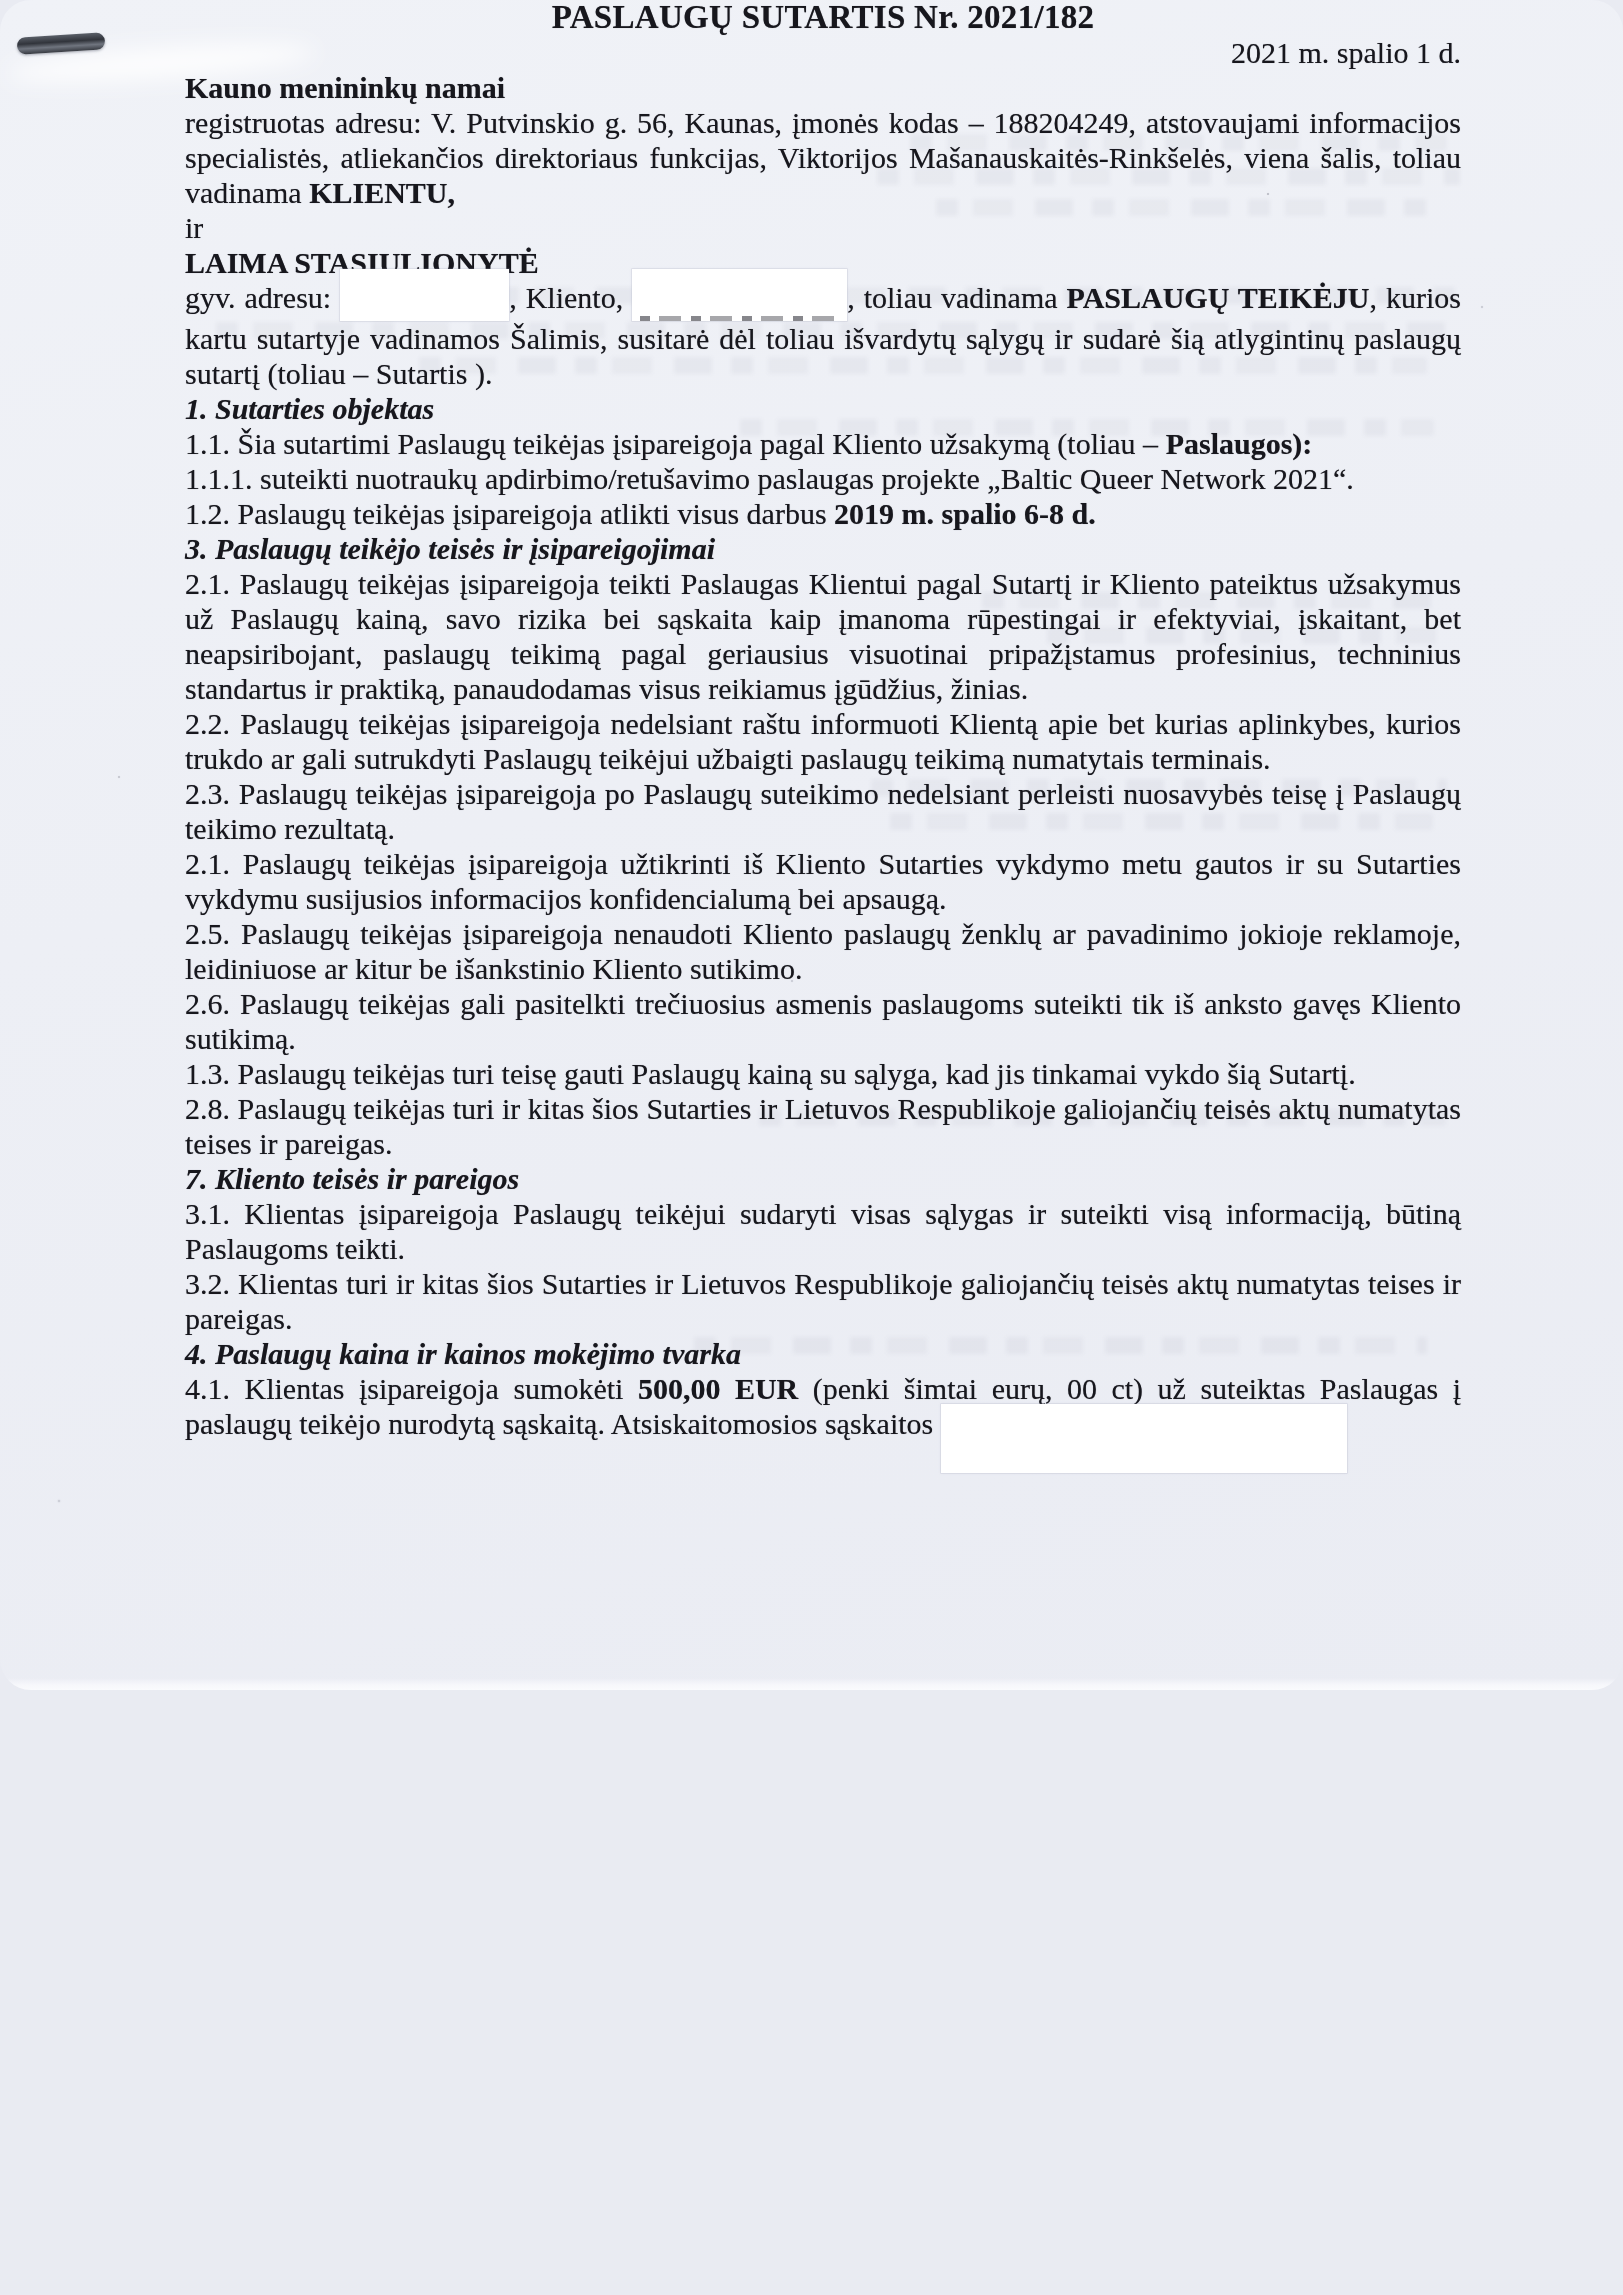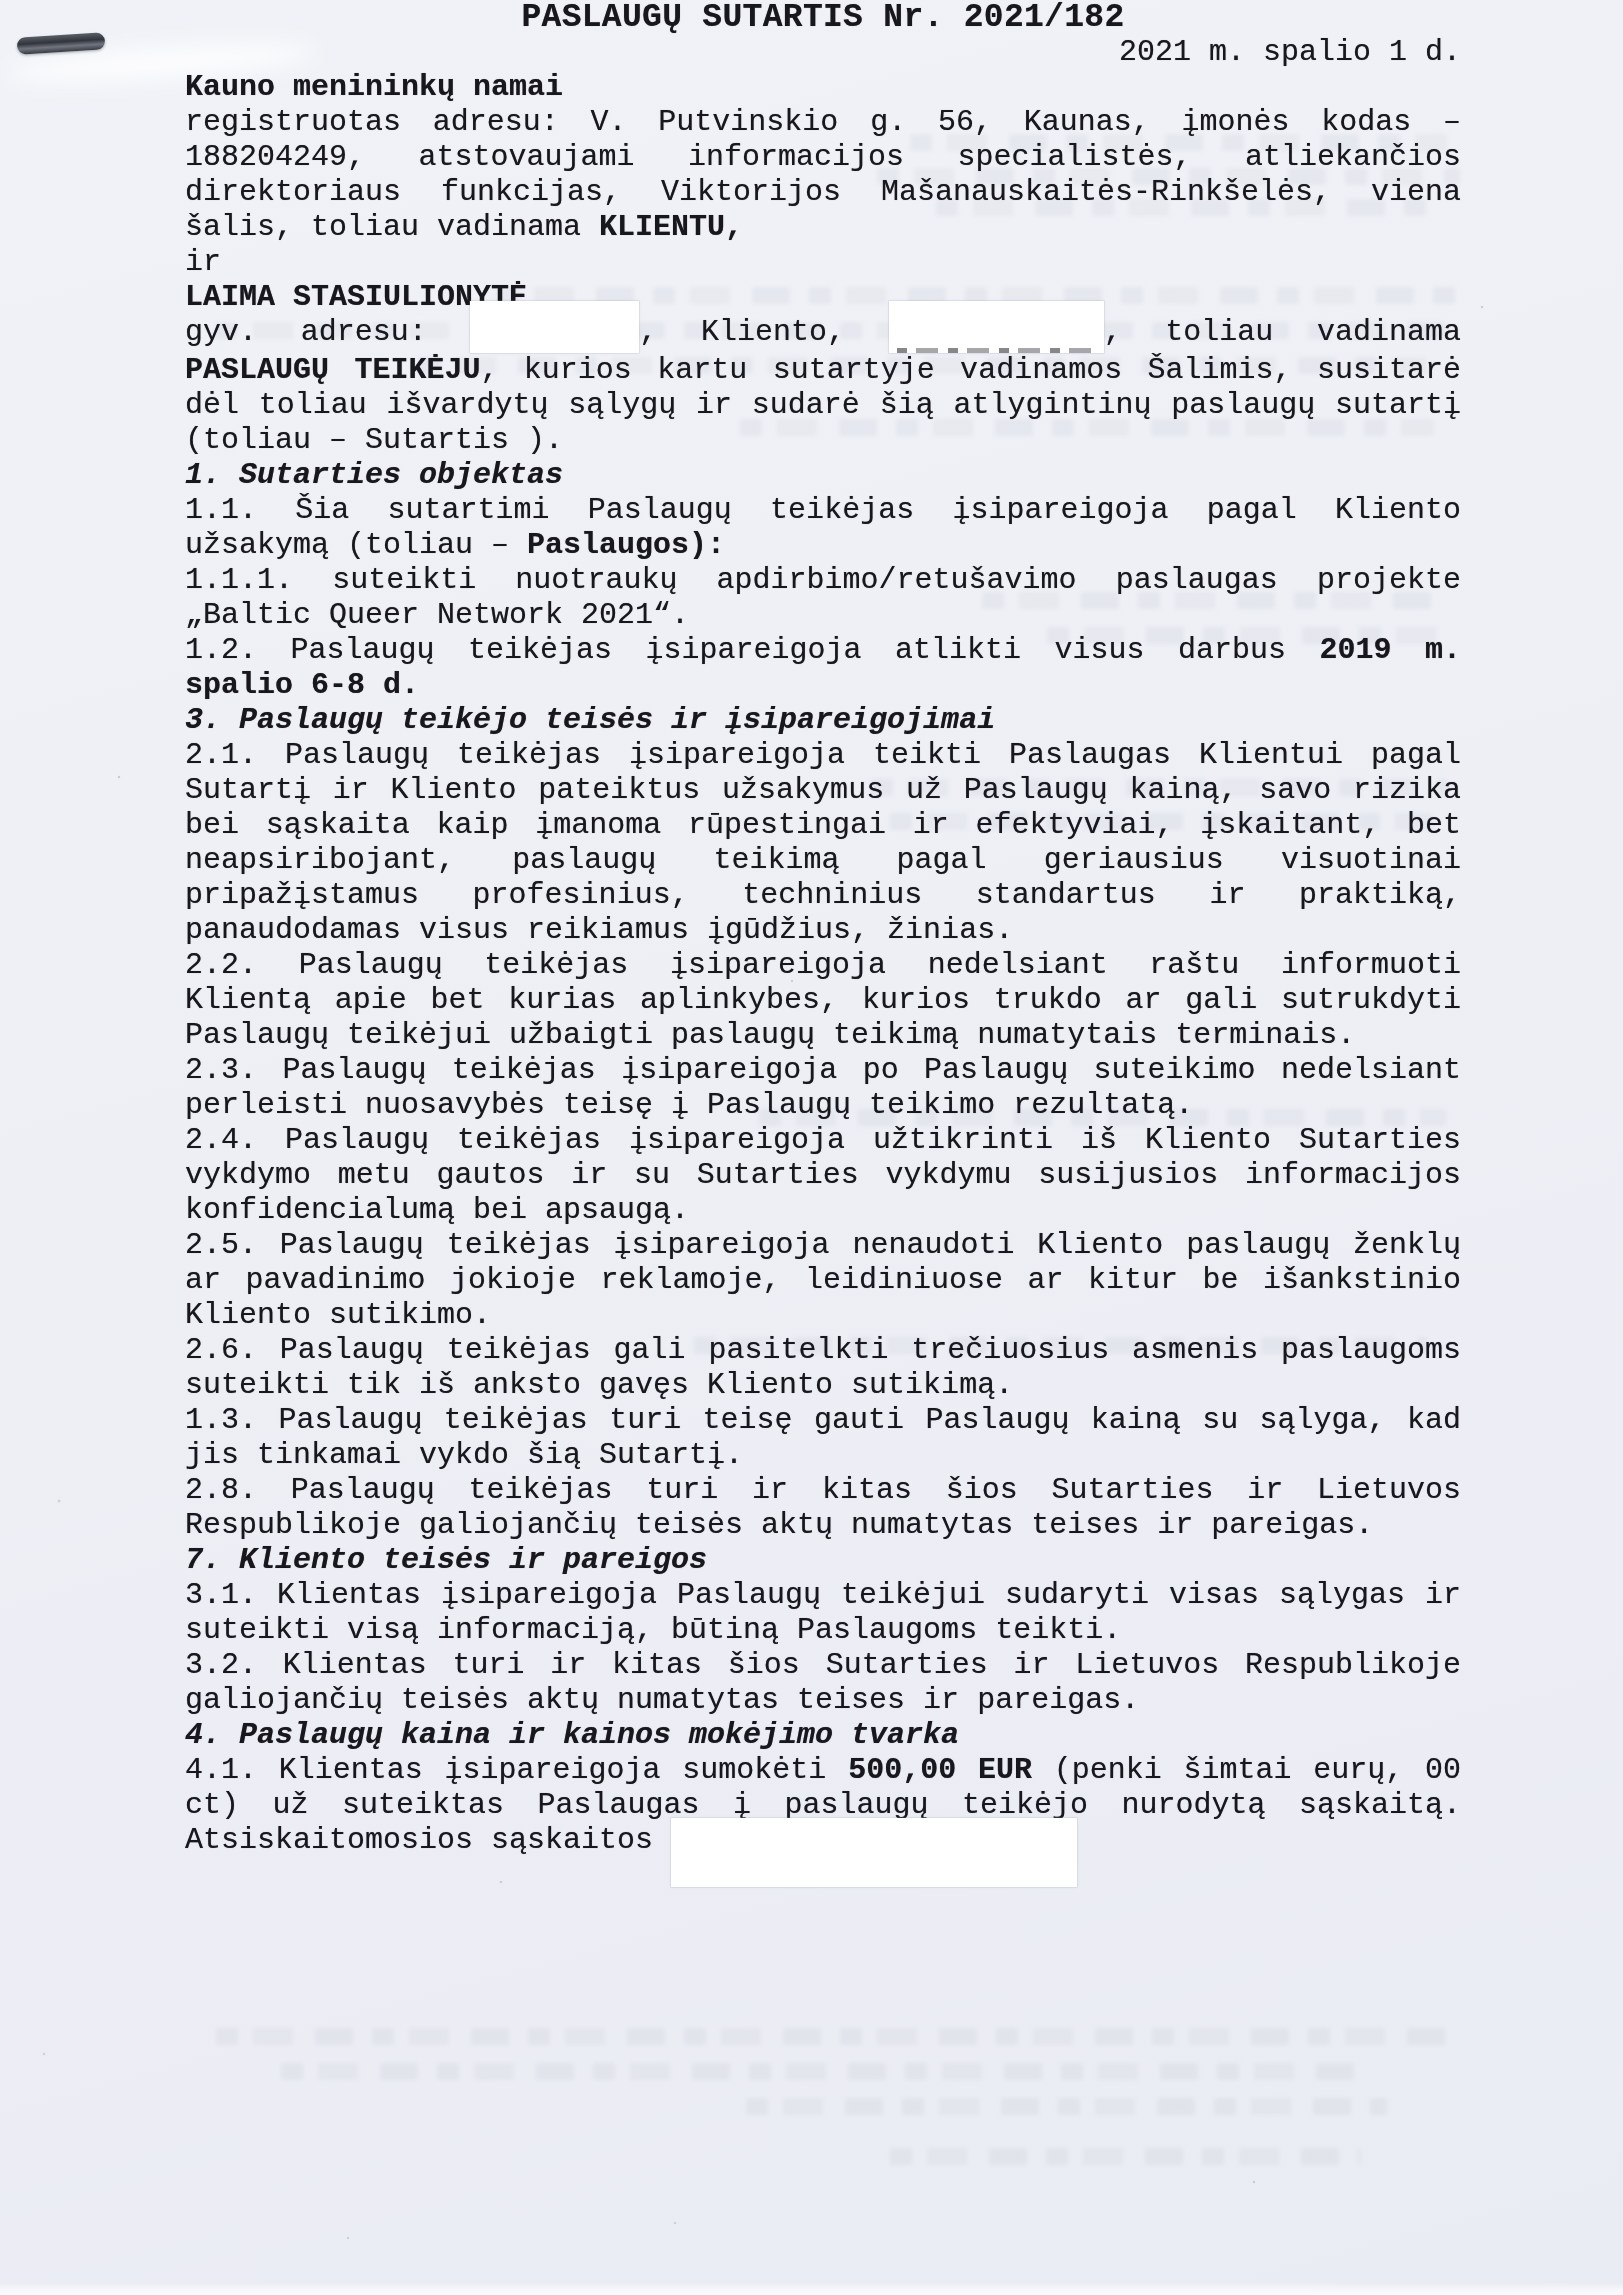--- a/index.html
+++ b/index.html
@@ -1,22 +1,23 @@
 <!DOCTYPE html>
 <html style="font-size:10.5px"><head>
 <meta charset="utf-8">
 <style>
   html, body { margin:0; padding:0; }
   body { width:1623px; height:2295px; background:#e9ebf2; }
 
   .page {
-    position:relative; width:1623px; height:2295px; overflow:hidden;
+    position:relative; width:1623px; height:1690px; overflow:hidden;
     background: linear-gradient(165deg, #f0f2f7 0%, #edeff5 45%, #eaecf3 100%);
-    font-family: Liberation Mono, monospace;
+    font-family: Liberation Serif, serif;
     color:#17171d;
+    border-radius:31px;
   }
 
   .content {
     position:absolute; left:185px; top:0; width:1276px;
     font-size:30px; line-height:35px;
     text-shadow: 0 0 0.7px rgba(23,23,32,0.55);
   }
   .content p { margin:0; }
 
   .title   { margin-top:144px; font-size:33px; font-weight:bold; text-align:center; letter-spacing:0.3px; }
@@ -129,21 +130,21 @@
 
     <div>
         <p class="sec-heading">1. Sutarties objektas</p>
         <p class="clause"><span>1.1. Šia sutartimi Paslaugų teikėjas įsipareigoja pagal Kliento užsakymą (toliau – </span><b>Paslaugos):</b></p>
         <p class="clause"><span>1.1.1. suteikti nuotraukų apdirbimo/retušavimo paslaugas projekte „Baltic Queer Network 2021“.</span></p>
         <p class="clause"><span>1.2. Paslaugų teikėjas įsipareigoja atlikti visus darbus </span><b>2019 m. spalio 6-8 d.</b></p>
         <p class="sec-heading">3. Paslaugų teikėjo teisės ir įsipareigojimai</p>
         <p class="clause"><span>2.1. Paslaugų teikėjas įsipareigoja teikti Paslaugas Klientui pagal Sutartį ir Kliento pateiktus užsakymus už Paslaugų kainą, savo rizika bei sąskaita kaip įmanoma rūpestingai ir efektyviai, įskaitant, bet neapsiribojant, paslaugų teikimą pagal geriausius visuotinai pripažįstamus profesinius, techninius standartus ir praktiką, panaudodamas visus reikiamus įgūdžius, žinias.</span></p>
         <p class="clause"><span>2.2. Paslaugų teikėjas įsipareigoja nedelsiant raštu informuoti Klientą apie bet kurias aplinkybes, kurios trukdo ar gali sutrukdyti Paslaugų teikėjui užbaigti paslaugų teikimą numatytais terminais.</span></p>
         <p class="clause"><span>2.3. Paslaugų teikėjas įsipareigoja po Paslaugų suteikimo nedelsiant perleisti nuosavybės teisę į Paslaugų teikimo rezultatą.</span></p>
-        <p class="clause"><span>2.4. Paslaugų teikėjas įsipareigoja užtikrinti iš Kliento Sutarties vykdymo metu gautos ir su Sutarties vykdymu susijusios informacijos konfidencialumą bei apsaugą.</span></p>
+        <p class="clause"><span>2.1. Paslaugų teikėjas įsipareigoja užtikrinti iš Kliento Sutarties vykdymo metu gautos ir su Sutarties vykdymu susijusios informacijos konfidencialumą bei apsaugą.</span></p>
         <p class="clause"><span>2.5. Paslaugų teikėjas įsipareigoja nenaudoti Kliento paslaugų ženklų ar pavadinimo jokioje reklamoje, leidiniuose ar kitur be išankstinio Kliento sutikimo.</span></p>
         <p class="clause"><span>2.6. Paslaugų teikėjas gali pasitelkti trečiuosius asmenis paslaugoms suteikti tik iš anksto gavęs Kliento sutikimą.</span></p>
         <p class="clause"><span>1.3. Paslaugų teikėjas turi teisę gauti Paslaugų kainą su sąlyga, kad jis tinkamai vykdo šią Sutartį.</span></p>
         <p class="clause"><span>2.8. Paslaugų teikėjas turi ir kitas šios Sutarties ir Lietuvos Respublikoje galiojančių teisės aktų numatytas teises ir pareigas.</span></p>
         <p class="sec-heading">7. Kliento teisės ir pareigos</p>
         <p class="clause"><span>3.1. Klientas įsipareigoja Paslaugų teikėjui sudaryti visas sąlygas ir suteikti visą informaciją, būtiną Paslaugoms teikti.</span></p>
         <p class="clause"><span>3.2. Klientas turi ir kitas šios Sutarties ir Lietuvos Respublikoje galiojančių teisės aktų numatytas teises ir pareigas.</span></p>
         <p class="sec-heading">4. Paslaugų kaina ir kainos mokėjimo tvarka</p>
         <p class="clause pre-gap"><span>4.1. Klientas įsipareigoja sumokėti </span><b>500,00 EUR</b><span> (penki šimtai eurų, 00 ct) už suteiktas Paslaugas į paslaugų teikėjo nurodytą sąskaitą. Atsiskaitomosios sąskaitos </span><span class="redact r-account"></span></p>
       </div>

